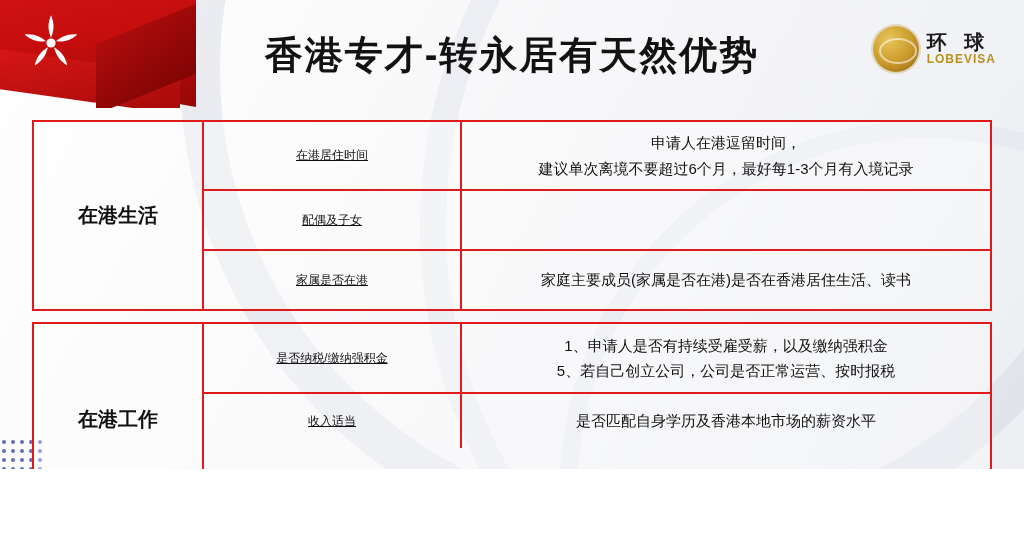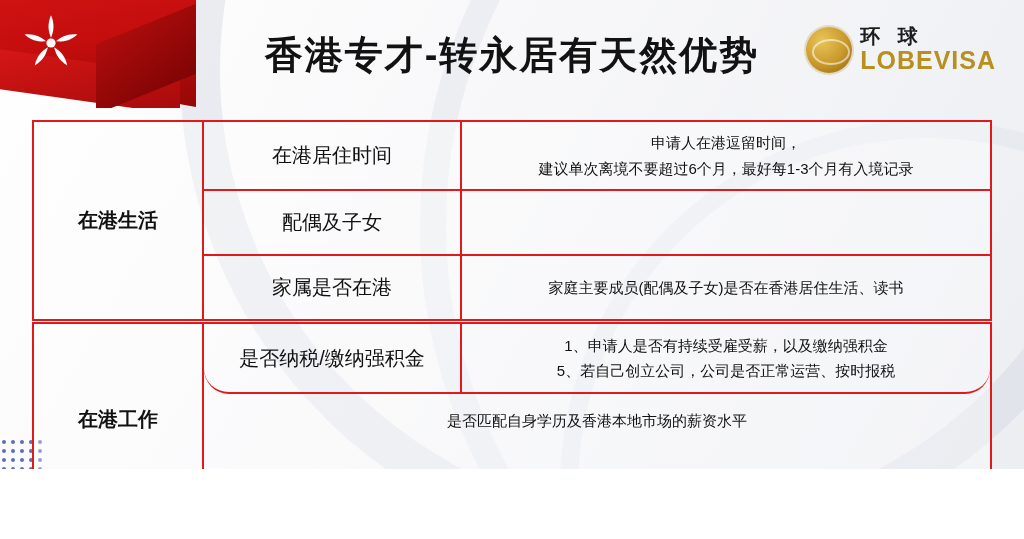--- a/index.html
+++ b/index.html
@@ -164,21 +164,21 @@
     flex-direction: column;
     line-height: 1.05;
   }
   .logo .cn {
     font-size: 20px;
     font-weight: bold;
     color: #1c1c1c;
     letter-spacing: 6px;
   }
   .logo .en {
-    font-size: 25px;
+    font-size: 12px;
     font-weight: bold;
     color: #b8901f;
     letter-spacing: 1px;
     font-family: "Liberation Sans", sans-serif;
   }
 
   
   .block {
     position: absolute;
     left: 32px;
@@ -208,25 +208,26 @@
     font-weight: bold;
     color: #111;
   }
   .mid {
     width: 258px;
     flex: 0 0 258px;
     border-right: 2px solid #e01a1a;
     display: flex;
     align-items: center;
     justify-content: center;
-    font-size: 20px;
+    font-size: 12px;
     color: #111;
     text-align: center;
     padding: 18px 4px;
     box-sizing: border-box;
+    text-decoration: underline;
   }
   .desc {
     flex: 1 1 auto;
     display: flex;
     flex-direction: column;
     align-items: center;
     justify-content: center;
     font-size: 15px;
     color: #111;
     text-align: center;
@@ -335,39 +336,40 @@
             <span class="line">申请人在港逗留时间，</span>
             <span class="line">建议单次离境不要超过6个月，最好每1-3个月有入境记录</span>
           </div>
         </div>
         <div class="subrow" style="min-height:58px;">
           <div class="mid">配偶及子女</div>
         </div>
         <div class="subrow" style="min-height:58px;border-radius:11px;">
           <div class="mid">家属是否在港</div>
           <div class="desc">
-            <span class="line">家庭主要成员(配偶及子女)是否在香港居住生活、读书</span>
+            <span class="line">家庭主要成员(家属是否在港)是否在香港居住生活、读书</span>
           </div>
         </div>
       </div>
     </div>
   </div>
 
   <div class="block b2">
     <div class="row" style="min-height:190px;">
       <div class="cat">在港工作</div>
       <div class="rowsplit">
-        <div class="subrow" style="min-height:68px;border-radius:25px;">
+        <div class="subrow" style="min-height:68px;">
           <div class="mid">是否纳税/缴纳强积金</div>
           <div class="desc">
             <span class="line">1、申请人是否有持续受雇受薪，以及缴纳强积金</span>
             <span class="line">5、若自己创立公司，公司是否正常运营、按时报税</span>
           </div>
         </div>
         <div class="subrow" style="min-height:54px;">
+          <div class="mid">收入适当</div>
           <div class="desc">
             <span class="line">是否匹配自身学历及香港本地市场的薪资水平</span>
           </div>
         </div>
       </div>
     </div>
   </div>
 
 </div>
 

